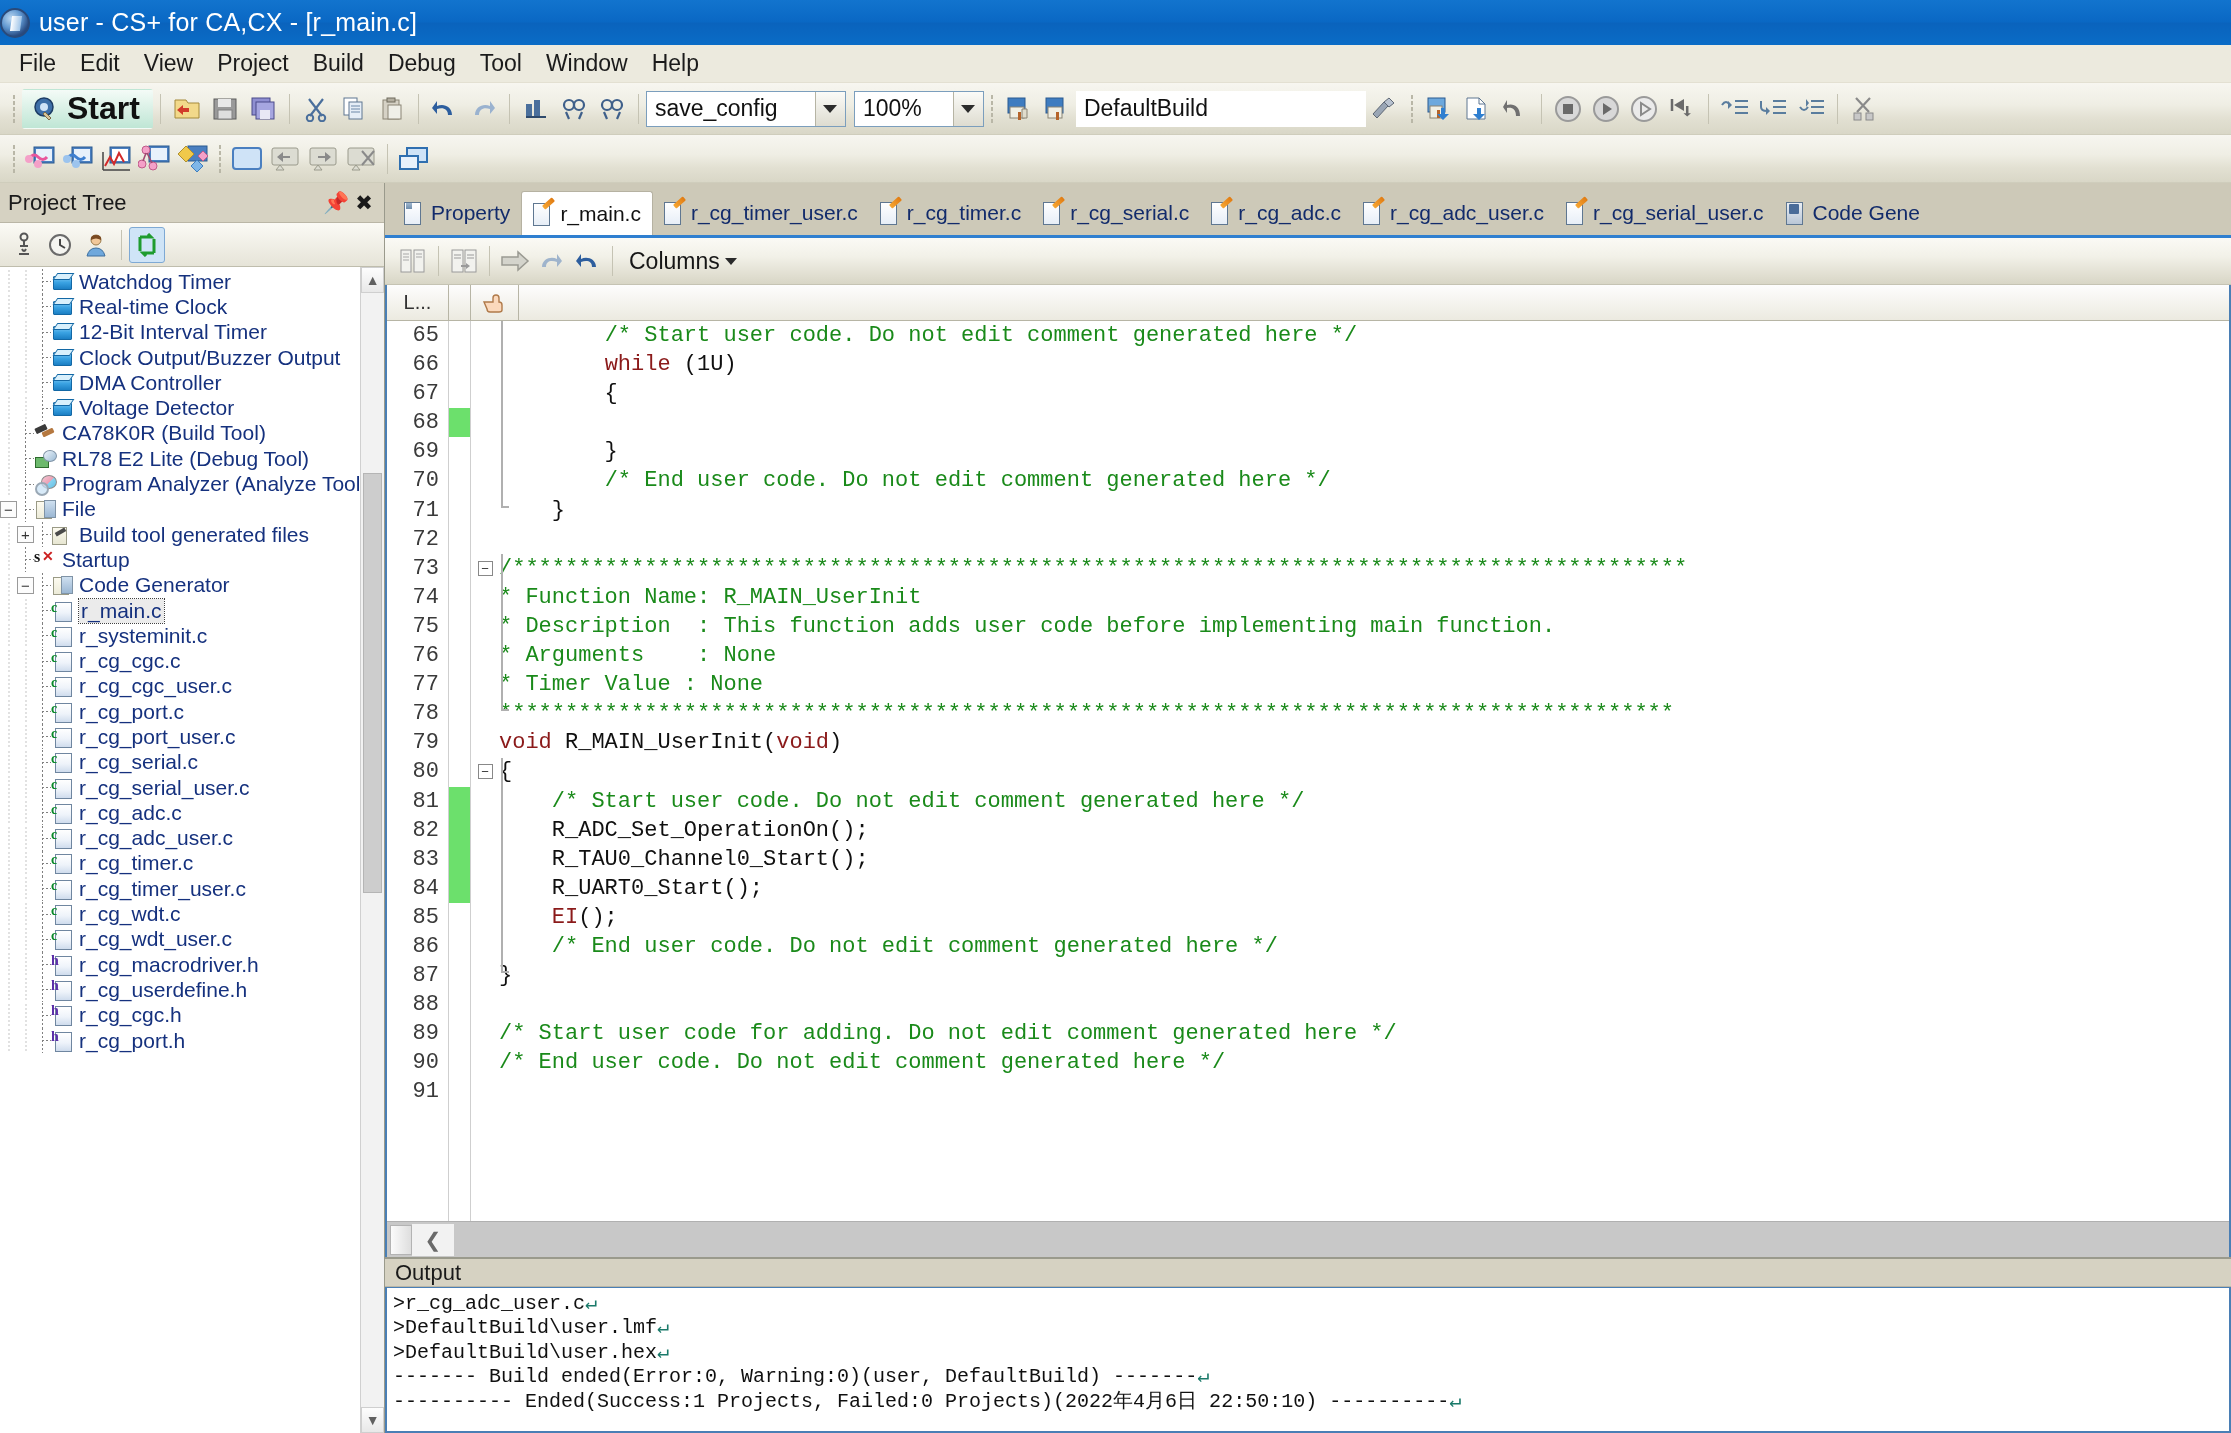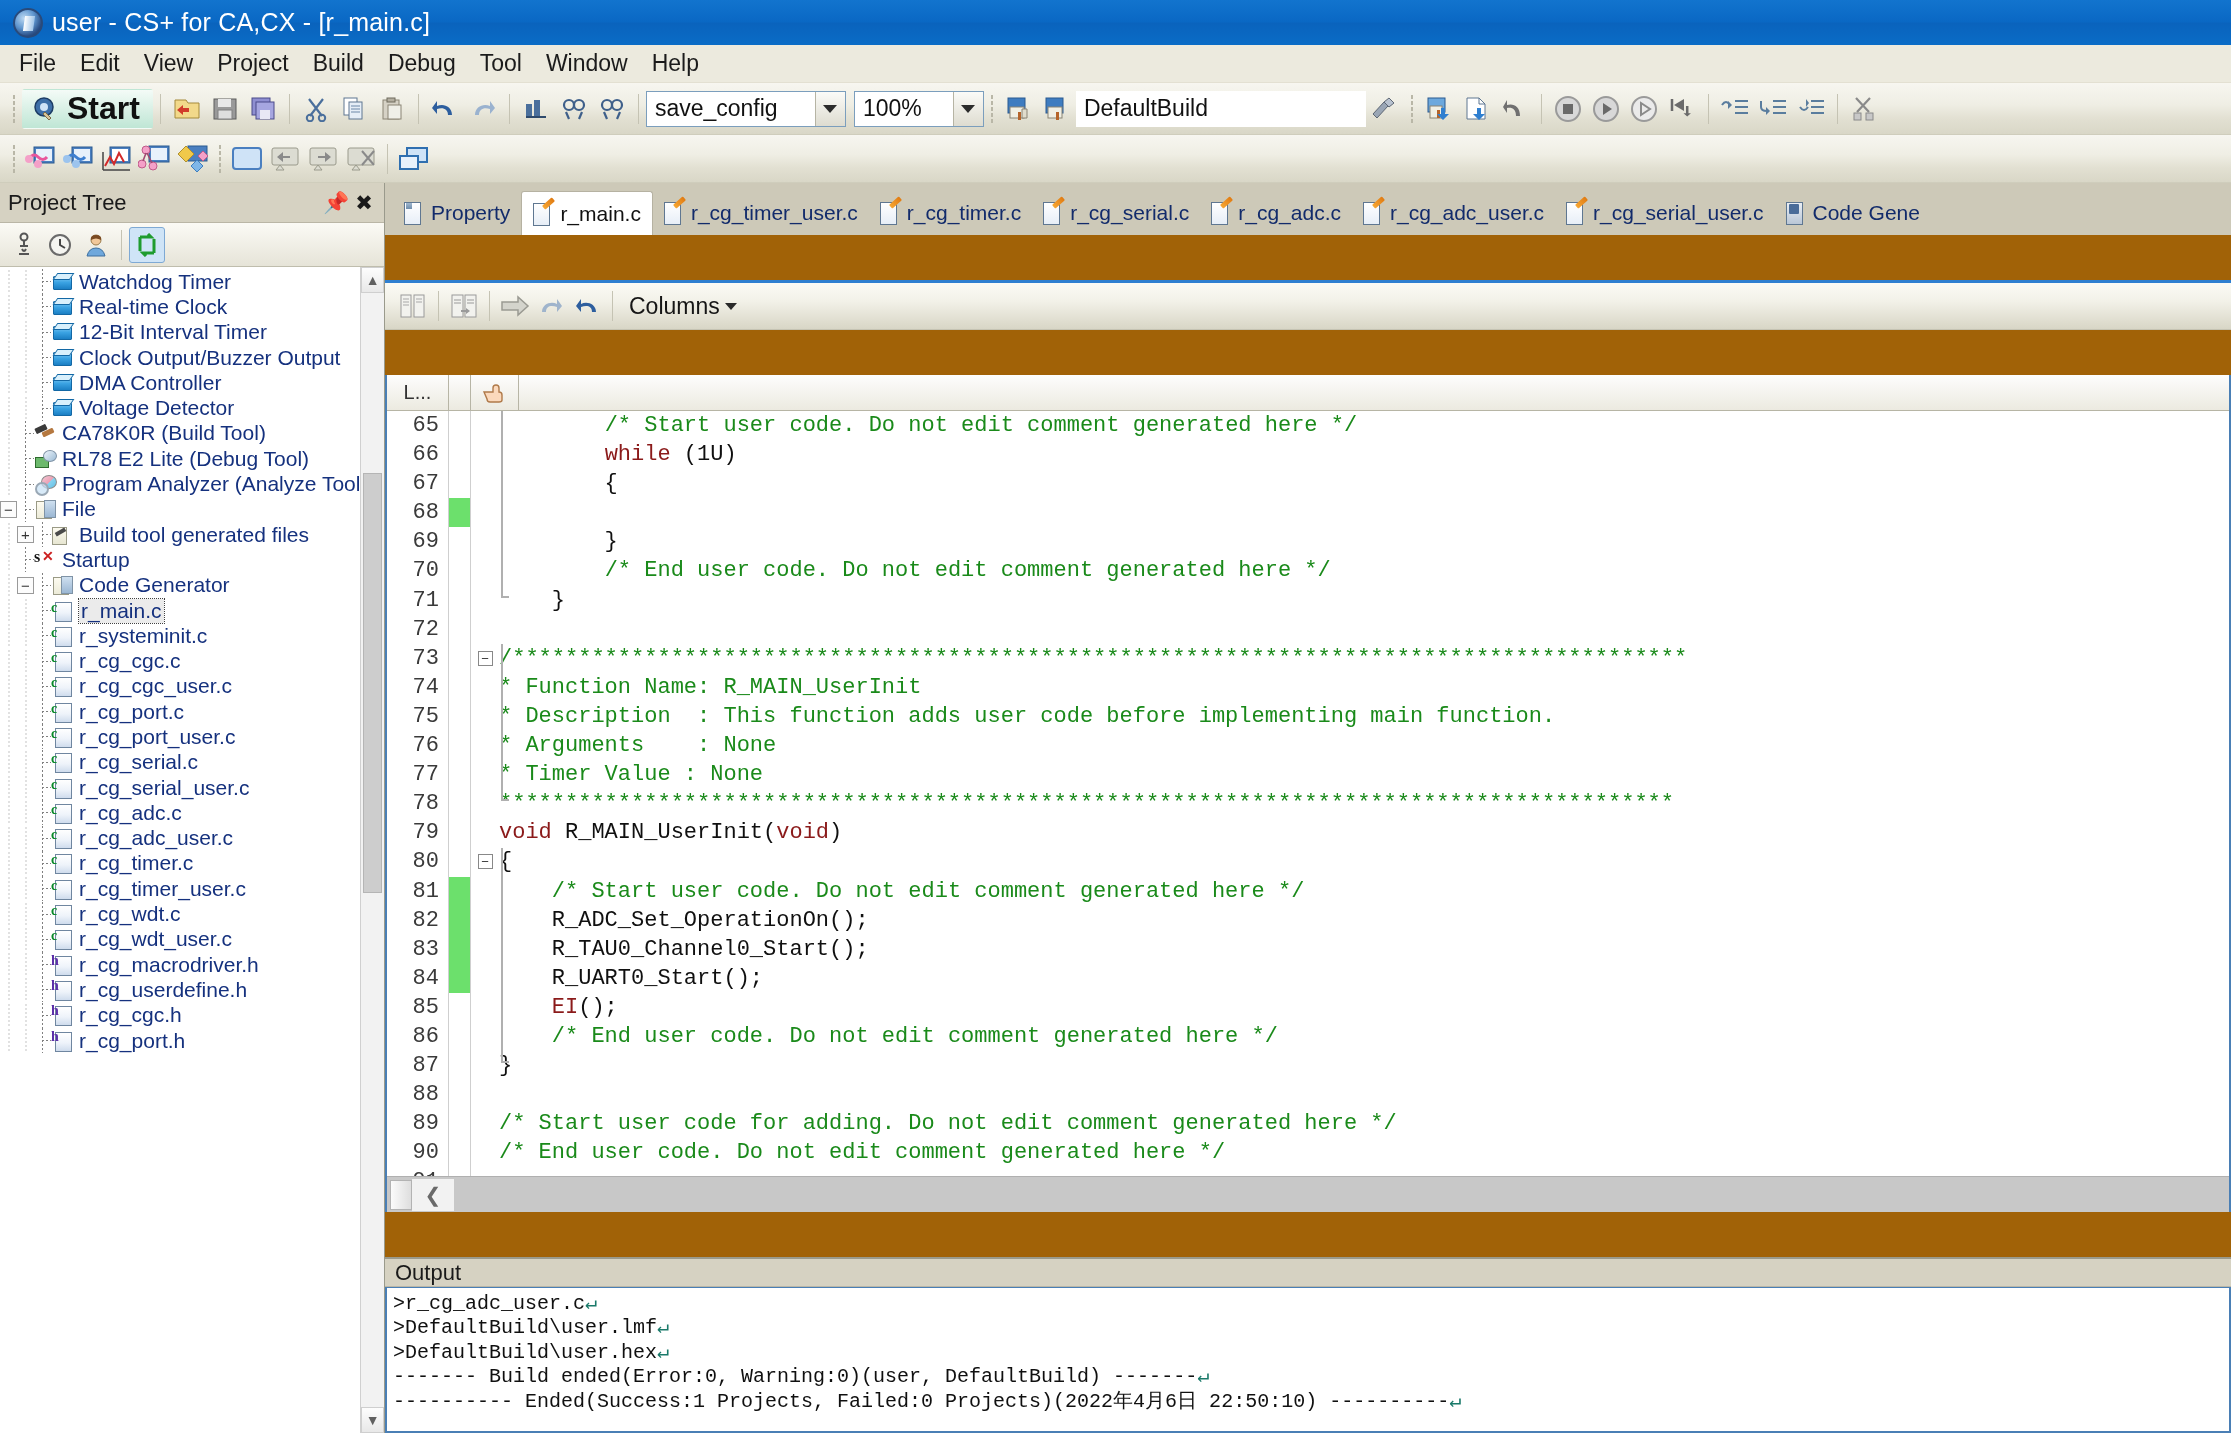--- a/index.html
+++ b/index.html
@@ -8,21 +8,21 @@
     width: 2231px; height: 1433px;
     overflow: hidden;
     font-family: "Liberation Sans", sans-serif;
     background: #f0efe8;
   }
   
   #titlebar {
     height: 45px;
     background: linear-gradient(to bottom, #1274ce 0%, #0a68c4 48%, #0a63bd 52%, #0a6cc6 100%);
     display: flex; align-items: center;
-    padding-left: 13px;
+    padding-left: 0;
     color: #ffffff;
   }
   #titlebar .tb-icon {
     width: 30px; height: 30px; margin-right: 9px;
     border-radius: 50%;
     background: radial-gradient(circle at 35% 32%, #bdd9f2 0%, #5f96cf 42%, #2b4f86 72%, #16305c 100%);
     border: 2px solid #2a4a7a;
     position: relative;
   }
   #titlebar .tb-icon::after {
@@ -198,21 +198,21 @@
   #tree-vscroll{
     width:26px; background:#f0f0f0; border-left:1px solid #d0d0d0;
     display:flex; flex-direction:column;
   }
   .sb-btn{height:26px;background:linear-gradient(to bottom,#fdfdfd,#e8e8e8);border:1px solid #cfcfcf;
     display:flex;align-items:center;justify-content:center;font-size:14px;color:#606060;}
   .sb-track{flex:1;background:#f2f2f2;position:relative;}
   .sb-thumb{position:absolute;left:2px;right:2px;background:#cdcdcd;border:1px solid #b5b5b5;}
 
   
-  #editor-area{flex:1; display:flex; flex-direction:column; background:#a16207; min-width:0;gap:45px;}
+  #editor-area{flex:1; display:flex; flex-direction:column; background:#bef264; min-width:0;}
   #tabbar{
     height:52px; background:#cdc9b8; display:flex; align-items:flex-end;
     padding-left:8px; overflow:hidden;
   }
   .etab{
     height:44px; display:flex; align-items:center; gap:6px;
     padding:0 11px; font-size:21px; color:#122b6b;
     background:#cdc9b8; white-space:nowrap; flex:none;
   }
   .etab.active{ background:#ffffff; color:#111; border-top:1px solid #b6b2a2;

